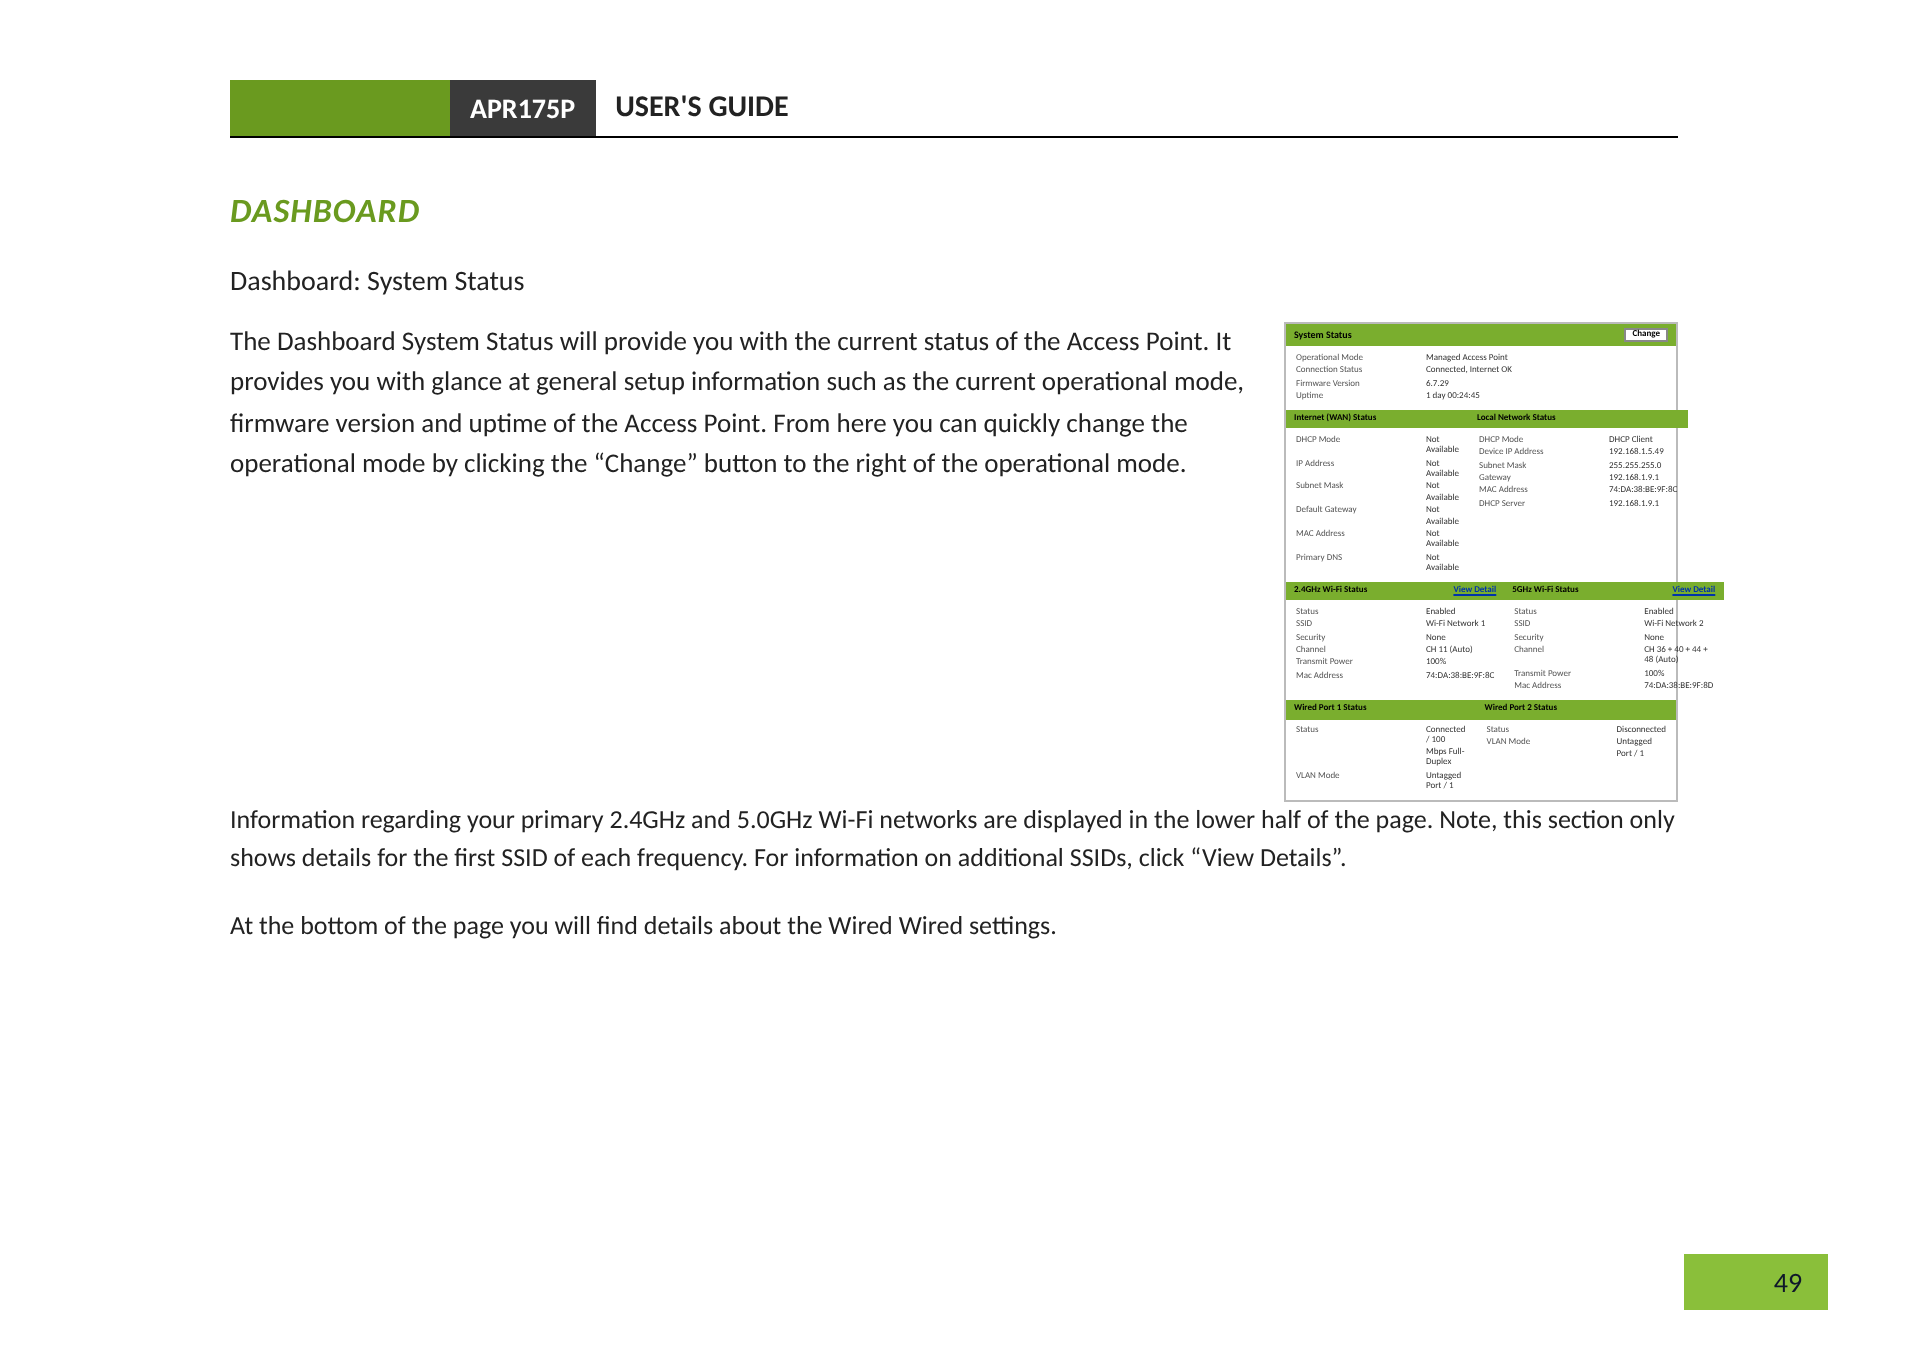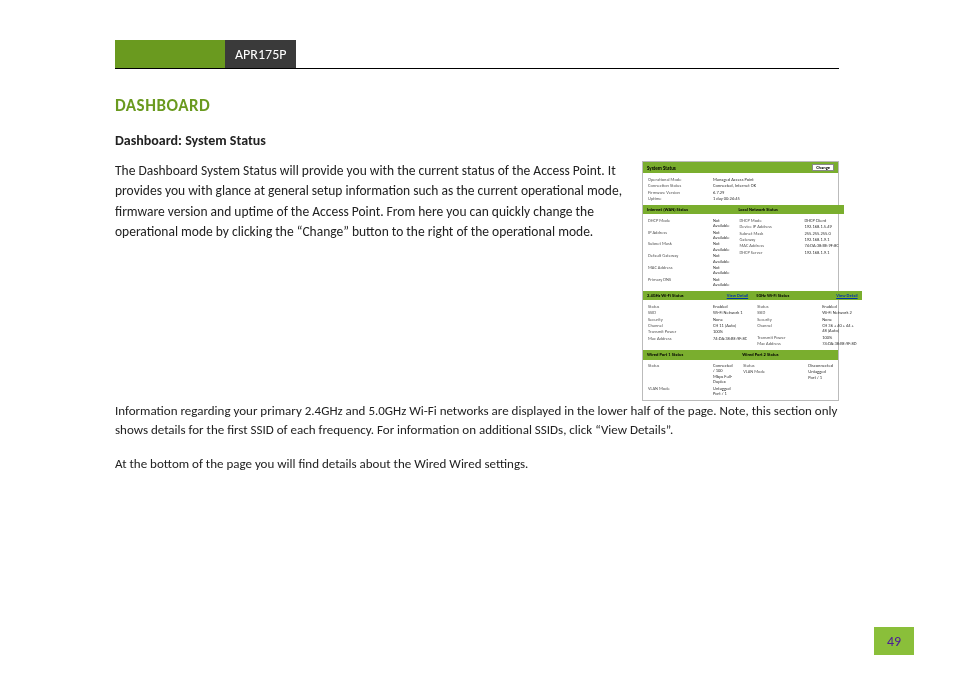--- a/index.html
+++ b/index.html
@@ -24,43 +24,44 @@
     border-bottom: 1.5px solid #000;
     height: 28px;
   }
   .header-green {
     width: 110px;
     background: #6a9a1f;
   }
   .header-model {
     background: #3a3a3a;
     color: #fff;
-    font-weight: normal;
+    font-weight: bold;
     font-size: 14px;
     padding: 0 10px;
     display: flex;
     align-items: center;
   }
   .header-title {
     color: #222;
     font-weight: bold;
     font-size: 15px;
     padding: 0 10px;
     display: flex;
     align-items: center;
   }
   .section-heading {
     color: #6a9a1f;
+    font-style: italic;
     font-weight: bold;
     font-size: 17px;
     margin: 26px 0 16px 0;
     letter-spacing: .5px;
   }
   .sub-heading {
-    font-weight: bold;
+    font-weight: normal;
     font-size: 14px;
     margin-bottom: 12px;
   }
   .body-wrap {
     display: flex;
     gap: 2px;
     align-items: flex-start;
   }
   .body-text {
     flex: 1;
@@ -108,34 +109,36 @@
   .shot-col { flex: 1; border-top: 0; }
   .shot-col + .shot-col { border-left: 0; }
   .shot-link { color: #0033aa; text-decoration: underline; }
   .page-number {
     position: absolute;
     right: 40px;
     bottom: 18px;
     width: 40px;
     height: 28px;
     background: #8abf3a;
-    color: #4c1d95;
+    color: #0f172a;
     font-size: 14px;
     display: flex;
     align-items: center;
     justify-content: center;
+    padding-left: 32px;
   }
 </style>
 </head>
 <body>
 
 <div class="page">
   <div class="header-bar">
     <div class="header-green"></div>
     <div class="header-model">APR175P</div>
+    <div class="header-title">USER'S GUIDE</div>
   </div>
 
   <div class="section-heading">DASHBOARD</div>
   <div class="sub-heading">Dashboard: System Status</div>
 
   <div class="body-wrap">
     <div class="body-text">
       <p>The Dashboard System Status will provide you with the current status of the Access Point.  It provides you with glance at general setup information such as the current operational mode, firmware version and uptime of the Access Point.  From here you can quickly change the operational mode by clicking the “Change” button to the right of the operational mode.</p>
     </div>
 

